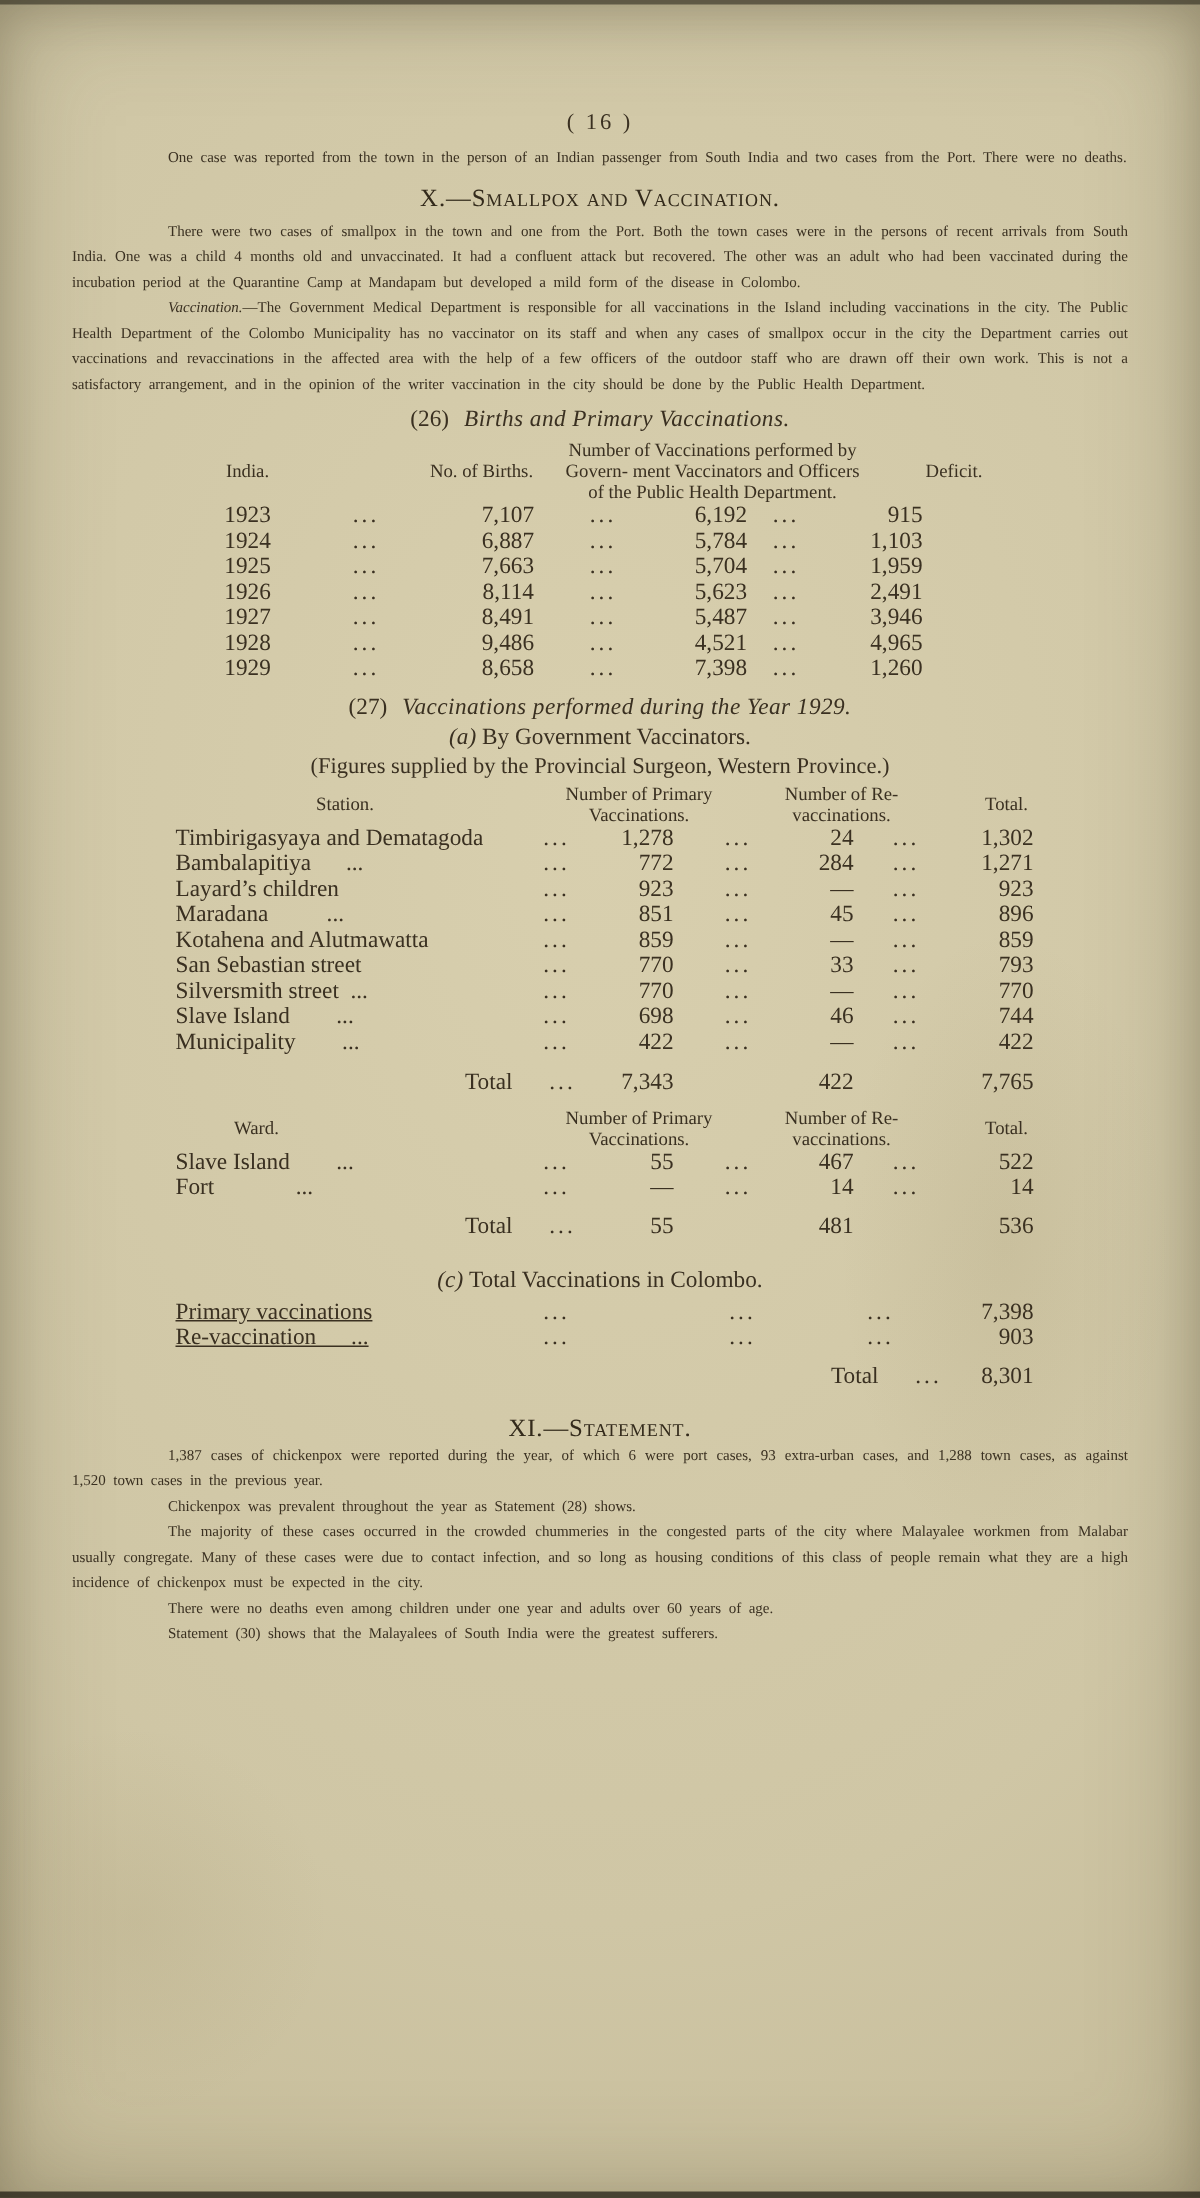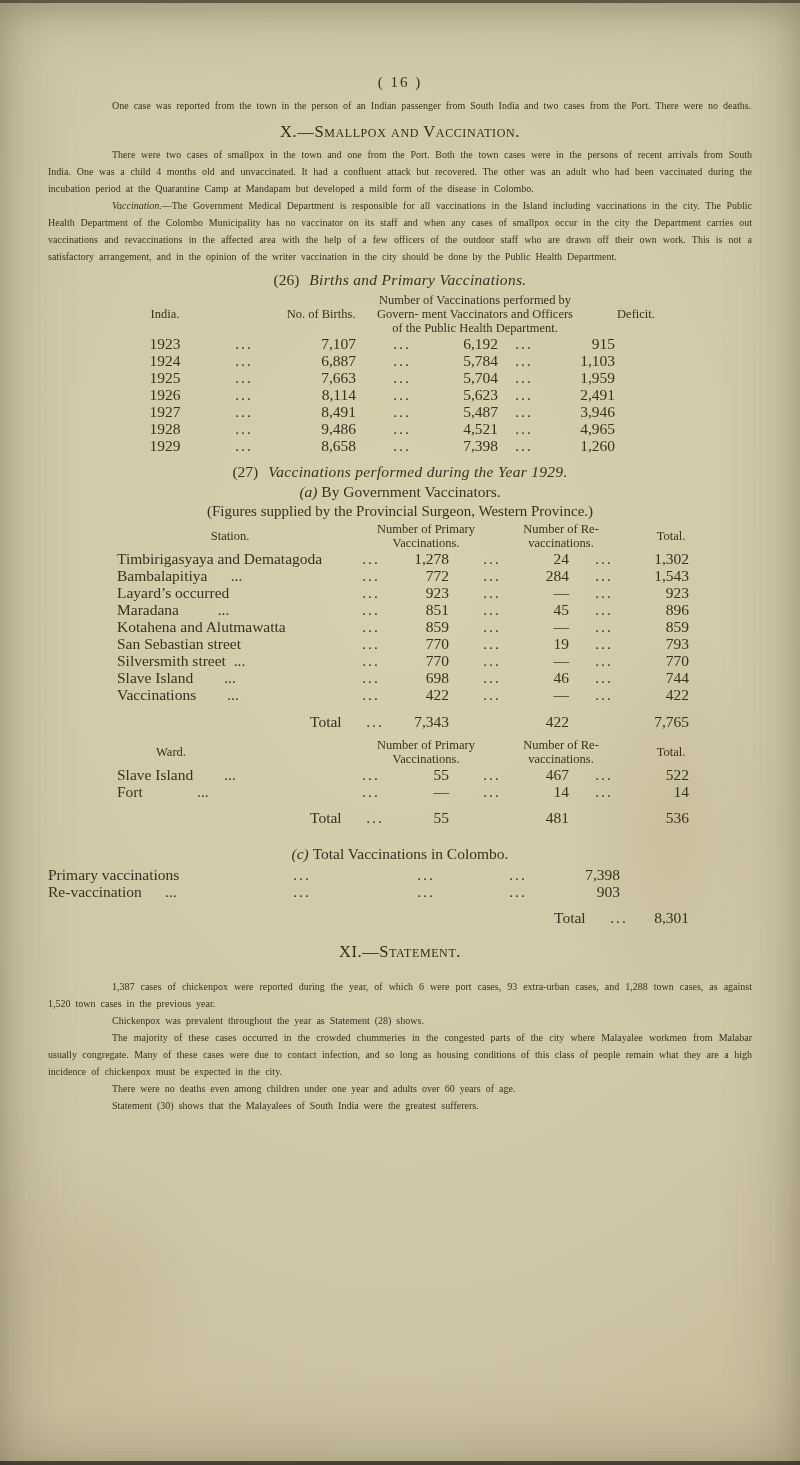--- a/index.html
+++ b/index.html
@@ -79,42 +79,42 @@
   .h27-primary{margin-left:91px;width:110px;}
   .h27-revacc{margin-left:15px;width:130px;}
   .h27-total{margin-left:15px;width:60px;}
   .hb-ward{margin-left:73px;width:100px;}
   .hb-primary{margin-left:150px;width:110px;}
 
   .tot-label{margin-left:262px;width:45px;}
   .tot-d{width:40px;}
 
   
-  .c-label{width:230px;white-space:pre;}
+  .c-label{margin-left:69px;width:230px;white-space:pre;text-decoration:underline;}
   .c-d1{width:48px;}
   .c-gap{width:60px;}
   .c-d2{width:80px;}
   .c-d3{width:104px;}
   .c-value{width:50px;}
   .ct-label{margin-left:506px;width:45px;}
   .ct-d{width:40px;}
 
   .rule-row{display:flex;height:2px;}
   .rule{width:60px;height:2px;background:#3c3224;margin-left:auto;}
   .rsp-a{width:347px;}  
   .rsp-b{width:86px;}
   .rsp-c{width:70px;}
   .rcell-primary{width:54px;}
   .rcell-revacc{width:34px;}
   .rcell-total{width:50px;}
   .rsp-c1{width:591px;}
   .mt5{margin-top:5px;} .mt4{margin-top:4px;} .mt3{margin-top:3px;}
 
   .chick p{margin-top:0;}
-  .chick .first{margin-top:16px;}
+  .chick .first{margin-top:0;}
 </style>
 </head>
 <body>
 
 <div class="page">
   <div class="stain1"></div>
   <div class="stain2"></div>
 
   <div class="content">
 
@@ -235,24 +235,24 @@
           <span class="t27-d3 dots">...</span>
           <span class="t27-total num">1,302</span>
         </div>
       <div class="trow">
           <span class="t27-station">Bambalapitiya  ...</span>
           <span class="t27-d1 dots">...</span>
           <span class="t27-primary num">772</span>
           <span class="t27-d2 dots">...</span>
           <span class="t27-revacc num">284</span>
           <span class="t27-d3 dots">...</span>
-          <span class="t27-total num">1,543</span>
-        </div>
-      <div class="trow">
-          <span class="t27-station">Layard’s occurred</span>
+          <span class="t27-total num">1,271</span>
+        </div>
+      <div class="trow">
+          <span class="t27-station">Layard’s children</span>
           <span class="t27-d1 dots">...</span>
           <span class="t27-primary num">923</span>
           <span class="t27-d2 dots">...</span>
           <span class="t27-revacc num">—</span>
           <span class="t27-d3 dots">...</span>
           <span class="t27-total num">923</span>
         </div>
       <div class="trow">
           <span class="t27-station">Maradana   ...</span>
           <span class="t27-d1 dots">...</span>
@@ -269,21 +269,21 @@
           <span class="t27-d2 dots">...</span>
           <span class="t27-revacc num">—</span>
           <span class="t27-d3 dots">...</span>
           <span class="t27-total num">859</span>
         </div>
       <div class="trow">
           <span class="t27-station">San Sebastian street</span>
           <span class="t27-d1 dots">...</span>
           <span class="t27-primary num">770</span>
           <span class="t27-d2 dots">...</span>
-          <span class="t27-revacc num">19</span>
+          <span class="t27-revacc num">33</span>
           <span class="t27-d3 dots">...</span>
           <span class="t27-total num">793</span>
         </div>
       <div class="trow">
           <span class="t27-station">Silversmith street ...</span>
           <span class="t27-d1 dots">...</span>
           <span class="t27-primary num">770</span>
           <span class="t27-d2 dots">...</span>
           <span class="t27-revacc num">—</span>
           <span class="t27-d3 dots">...</span>
@@ -292,21 +292,21 @@
       <div class="trow">
           <span class="t27-station">Slave Island  ...</span>
           <span class="t27-d1 dots">...</span>
           <span class="t27-primary num">698</span>
           <span class="t27-d2 dots">...</span>
           <span class="t27-revacc num">46</span>
           <span class="t27-d3 dots">...</span>
           <span class="t27-total num">744</span>
         </div>
       <div class="trow">
-          <span class="t27-station">Vaccinations  ...</span>
+          <span class="t27-station">Municipality  ...</span>
           <span class="t27-d1 dots">...</span>
           <span class="t27-primary num">422</span>
           <span class="t27-d2 dots">...</span>
           <span class="t27-revacc num">—</span>
           <span class="t27-d3 dots">...</span>
           <span class="t27-total num">422</span>
         </div>
     </div>
 
     <div class="rule-row mt5">

